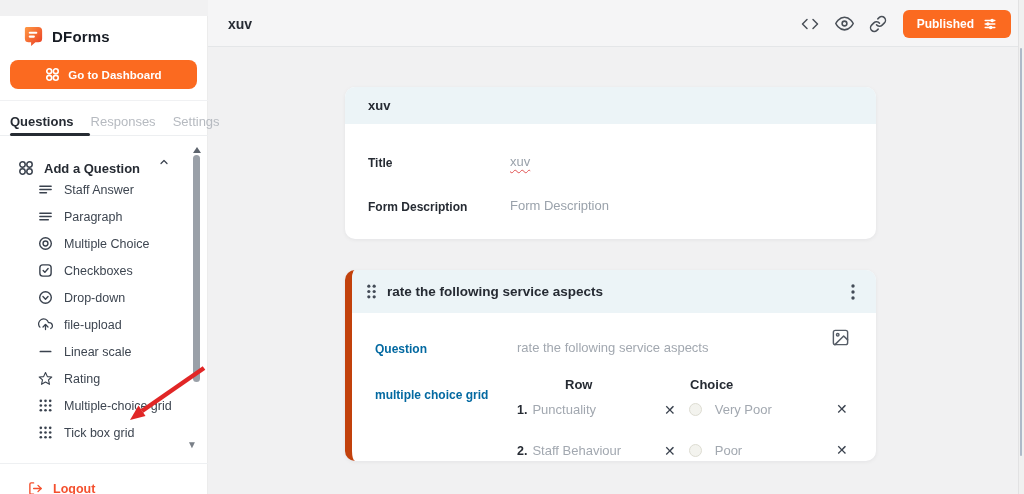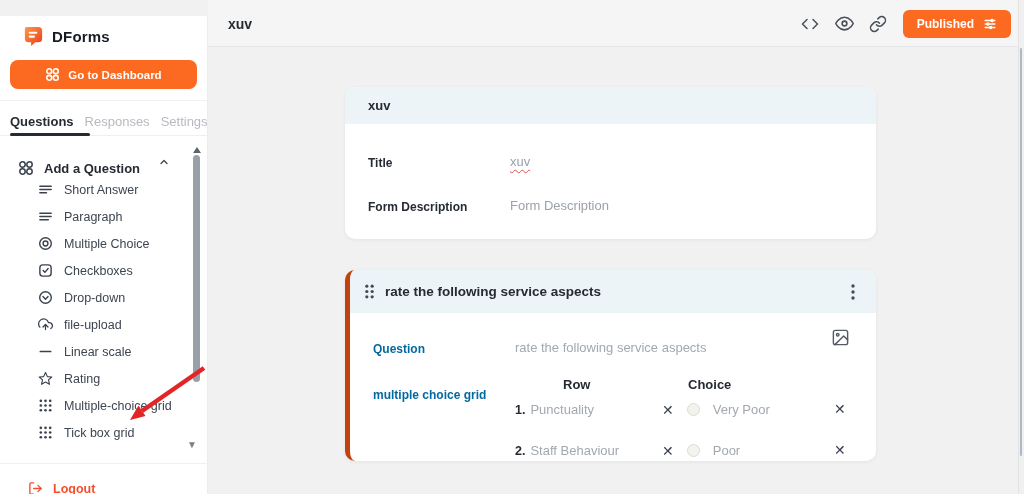--- a/index.html
+++ b/index.html
@@ -6,21 +6,21 @@
   html,body { width:1024px; height:494px; overflow:hidden; }
   body { font-family:"Liberation Sans", sans-serif; background:#f1f1f2; position:relative; color:#262b33; }
   .screen { position:absolute; inset:0; width:1024px; height:494px; }
 
   
   .sidebar { position:absolute; left:0; top:16px; width:208px; height:494px; background:#ffffff; border-right:1px solid #ececec; z-index:5; }
   .logo-row { position:absolute; left:22px; top:9px; display:flex; align-items:center; gap:7px; }
   .brand { font-size:15px; font-weight:800; color:#171c24; letter-spacing:.2px; }
   .dash-btn { position:absolute; left:10px; top:44px; width:187px; height:29px; background:#fb6a20; border:none; border-radius:8px; color:#fff; font-weight:700; font-size:11.5px; display:flex; align-items:center; justify-content:center; gap:8px; cursor:pointer; font-family:inherit; }
   .side-sep1 { position:absolute; left:0; top:84px; width:208px; border-top:1px solid #f0f1f3; }
-  .tabs { position:absolute; left:10px; top:93px; display:flex; gap:11px; align-items:flex-end; height:26px; }
+  .tabs { position:absolute; left:10px; top:93px; display:flex; gap:17px; align-items:flex-end; height:26px; }
   .tab { font-size:13px; color:#b6bac0; padding-bottom:6px; cursor:pointer; }
   .tab.active { color:#262b33; font-weight:700; }
   .tabs-border { position:absolute; left:0; top:119px; width:208px; border-top:1px solid #edeff1; }
   .tab-underline { position:absolute; left:10px; top:117px; width:80px; height:3px; background:#262b33; border-radius:2px; }
 
   .side-list { position:absolute; left:0; top:132px; width:208px; }
   .add-row { height:28px; display:flex; align-items:flex-end; gap:10px; padding-left:18px; cursor:pointer; }
   .add-label { font-size:13px; font-weight:700; color:#262b33; }
   .add-chevron { position:absolute; right:38px; top:8px; }
   .side-item { height:27px; display:flex; align-items:center; gap:11px; padding-left:38px; cursor:pointer; }
@@ -46,21 +46,21 @@
 
   .card { position:absolute; background:#fff; border-radius:10px; box-shadow:0 1px 4px rgba(16,24,40,.06); overflow:hidden; }
   .card-head { background:#ecf4f7; display:flex; align-items:center; }
 
   .form-card { left:137px; top:87px; width:531px; height:152px; }
   .form-card .card-head { height:37px; padding-left:23px; font-size:13px; font-weight:700; color:#262b33; }
   .frow-label { position:absolute; left:23px; font-size:12px; font-weight:700; color:#262b33; }
   .frow-value { position:absolute; left:165px; font-size:13px; color:#9aa2ab; }
   .wavy { text-decoration-line:underline; text-decoration-style:wavy; text-decoration-color:#e05252; text-decoration-thickness:1px; text-underline-offset:3px; }
 
-  .q-card { left:137px; top:270px; width:531px; height:191px; border-left:5px solid #c2410c; border-radius:10px; }
+  .q-card { left:137px; top:270px; width:531px; height:191px; border-left:7px solid #c2410c; border-radius:10px; }
   .q-card .card-head { height:43px; padding-left:14px; gap:10px; }
   .q-title { font-size:13.5px; font-weight:700; color:#262b33; }
   .kebab { position:absolute; right:14px; top:12px; width:18px; height:20px; display:flex; align-items:center; justify-content:center; cursor:pointer; }
   .q-label { position:absolute; left:23px; font-size:12px; font-weight:700; color:#0369a1; }
   .q-value { position:absolute; left:165px; font-size:13px; color:#a2a8b0; }
   .img-btn { position:absolute; right:26px; top:58px; width:19px; height:19px; cursor:pointer; }
   .gcol-head { position:absolute; font-size:13px; font-weight:600; color:#262b33; }
   .g-num { font-size:12.5px; font-weight:700; color:#262b33; }
   .g-name { font-size:13px; color:#a2a8b0; margin-left:5px; }
   .x-btn { font-size:14px; color:#3a424e; cursor:pointer; line-height:1; }
@@ -139,21 +139,21 @@
       </div>
 
       <div class="side-item">
         <span class="icon">
           <svg width="15" height="15" viewBox="0 0 16 16" stroke="#3a424e" stroke-width="1.6" stroke-linecap="round">
               <line x1="2" y1="4.5" x2="14" y2="4.5"></line>
               <line x1="2" y1="8" x2="14" y2="8"></line>
               <line x1="2" y1="11.5" x2="9" y2="11.5"></line>
             </svg>
         </span>
-        <span class="lbl">Short Answer</span>
+        <span class="lbl">Staff Answer</span>
       </div>
 
       <div class="side-item">
         <span class="icon">
           <svg width="15" height="15" viewBox="0 0 16 16" stroke="#3a424e" stroke-width="1.6" stroke-linecap="round">
               <line x1="2" y1="4.5" x2="14" y2="4.5"></line>
               <line x1="2" y1="8" x2="14" y2="8"></line>
               <line x1="2" y1="11.5" x2="11" y2="11.5"></line>
             </svg>
         </span>

